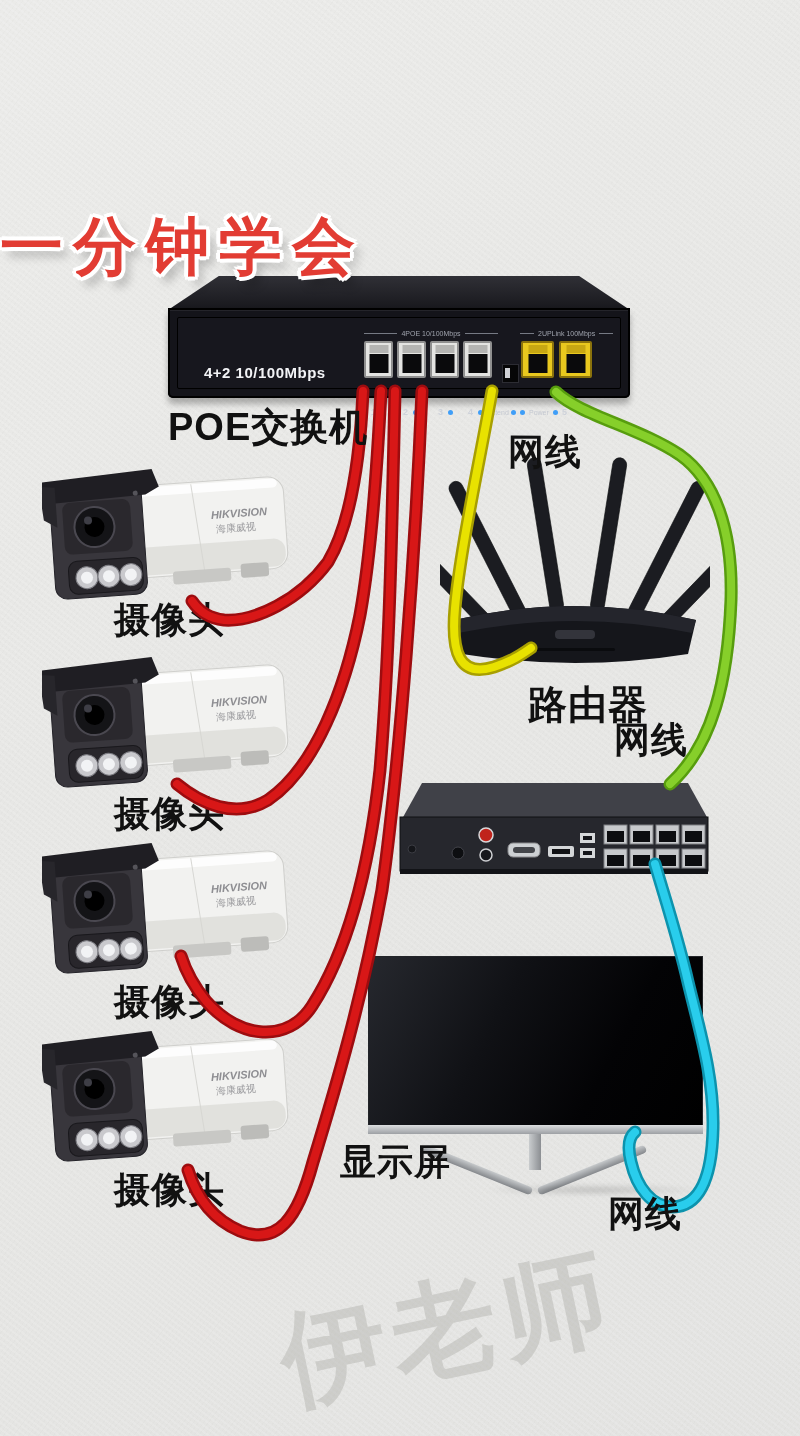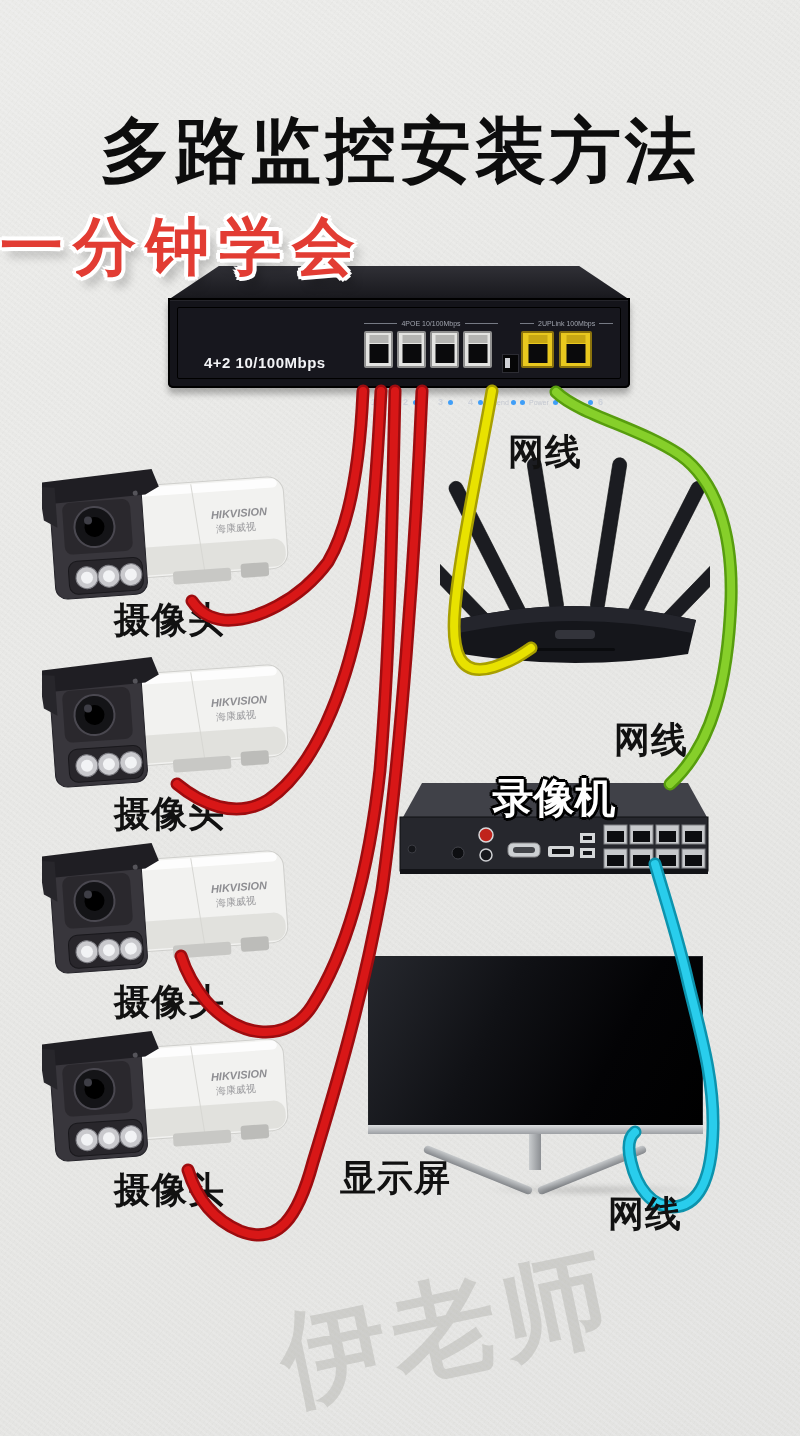--- a/index.html
+++ b/index.html
@@ -17,21 +17,21 @@
     font-size:63px;font-weight:900;letter-spacing:10px;color:#e23c33;z-index:7;
     text-shadow:4px 0 0 #fff,-4px 0 0 #fff,0 4px 0 #fff,0 -4px 0 #fff,
       3px 3px 0 #fff,-3px -3px 0 #fff,3px -3px 0 #fff,-3px 3px 0 #fff,7px 9px 10px rgba(0,0,0,.25);}
   .watermark{position:absolute;top:1258px;left:232px;width:430px;text-align:center;
     font-size:106px;font-weight:700;letter-spacing:6px;color:#aeaea9;opacity:.42;
     transform:rotate(-12deg);z-index:1;}
   .lbl{position:absolute;font-weight:900;color:#111;z-index:6;letter-spacing:1px;}
   svg text{font-family:"Liberation Sans",sans-serif;}
 
   
-  .switch{position:absolute;left:168px;top:266px;width:554px;height:130px;z-index:3;}
+  .switch{position:absolute;left:168px;top:276px;width:554px;height:130px;z-index:3;}
   .switch-top{position:absolute;left:0;top:0;width:462px;height:34px;
     background:linear-gradient(#303036,#17171c);
     clip-path:polygon(11% 0,89% 0,100% 100%,0 100%);}
   .switch-front{position:absolute;left:0;top:32px;width:462px;height:90px;
     background:#14141a;border-radius:0 0 5px 5px;
     box-shadow:inset 0 0 0 2px #000,inset 0 3px 0 rgba(255,255,255,.07),0 6px 6px rgba(0,0,0,.28);}
   .switch-inner{position:absolute;left:9px;top:9px;right:9px;bottom:9px;
     background:#17171e;border:1px solid #000;border-radius:2px;}
   .switch-model{position:absolute;left:36px;top:56px;color:#f2f3f6;font-size:15px;font-weight:700;letter-spacing:.5px;}
   .group-label{position:absolute;display:flex;align-items:center;gap:4px;color:#9fa3ad;font-size:7px;white-space:nowrap;}
@@ -75,21 +75,20 @@
   .cables{position:absolute;left:0;top:0;z-index:5;pointer-events:none;}
 </style>
 </head>
 <body>
 
 <div class="canvas">
   <div class="texture"></div>
 
   <div class="watermark">伊老师</div>
 
-  <h1 class="title">多路监控安装方法</h1>
   <div class="subtitle">一分钟学会</div>
 
   <svg class="cables" width="800" height="1436" viewBox="0 0 800 1436">
     <g fill="none" stroke-linecap="round">
       <path d="M363,391 C360,460 350,525 328,562 C300,600 255,622 224,620 C207,618 198,610 192,601" stroke="#9d0c0f" stroke-width="13"></path>
       <path d="M363,391 C360,460 350,525 328,562 C300,600 255,622 224,620 C207,618 198,610 192,601" stroke="#d81717" stroke-width="8"></path>
       <path d="M381,391 C376,490 370,560 360,615 C345,690 315,768 268,800 C235,820 200,803 177,784" stroke="#9d0c0f" stroke-width="13"></path>
       <path d="M381,391 C376,490 370,560 360,615 C345,690 315,768 268,800 C235,820 200,803 177,784" stroke="#d81717" stroke-width="8"></path>
       <path d="M395,391 C392,520 390,650 380,770 C368,880 345,955 312,1006 C288,1043 240,1040 206,1001 C196,989 186,972 181,956" stroke="#9d0c0f" stroke-width="13"></path>
       <path d="M395,391 C392,520 390,650 380,770 C368,880 345,955 312,1006 C288,1043 240,1040 206,1001 C196,989 186,972 181,956" stroke="#d81717" stroke-width="8"></path>
@@ -171,20 +170,21 @@
       <i class="dot" style="left:343px;"></i>
       <i class="dot" style="left:352px;"></i>
       <span class="tiny" style="left:361px;top:2px;">Power</span>
       <i class="dot" style="left:385px;"></i>
       <span style="left:394px;">5</span>
       <i class="dot" style="left:420px;"></i>
       <span style="left:430px;">6</span>
     </div>
   </div>
 
+  <div class="lbl" style="left:168px;top:402px;font-size:38px;">POE交换机</div>
   <div class="lbl" style="left:508px;top:428px;font-size:36px;">网线</div>
 
   <div class="camera" style="top:462px;">
     <svg width="252" height="142" viewBox="0 0 252 142">
       <g transform="rotate(-4 125 70)">
         <rect x="62" y="22" width="182" height="92" rx="16" fill="#f2f2f0" stroke="#cfcfcc"></rect>
         <rect x="66" y="84" width="176" height="28" rx="12" fill="#dbdbd7" opacity="0.75"></rect>
         <rect x="72" y="24" width="166" height="9" rx="4.5" fill="#ffffff" opacity="0.85"></rect>
         <line x1="152" y1="24" x2="160" y2="112" stroke="#d6d6d2"></line>
         <rect x="128" y="110" width="58" height="13" rx="3" fill="#c8c8c5"></rect>
@@ -333,20 +333,21 @@
         <g transform="translate(226,170) rotate(44)">
             <rect x="-7" y="-122" width="14" height="126" rx="7"></rect>
           </g>
       </g>
       <path d="M14,168 Q135,140 256,168 L248,202 Q135,220 22,202 Z" fill="#15161b"></path>
       <path d="M14,168 Q135,140 256,168 L252,181 Q135,157 18,181 Z" fill="#24252c"></path>
       <rect x="115" y="178" width="40" height="9" rx="4" fill="#33343b"></rect>
       <rect x="95" y="196" width="80" height="3" rx="1.5" fill="#0a0b0e"></rect>
     </svg>
   </div>
+  <div class="lbl" style="left:528px;top:678px;font-size:39px;">路由器</div>
   <div class="lbl" style="left:614px;top:716px;font-size:36px;">网线</div>
 
   <div class="nvr">
     <svg width="316" height="100" viewBox="0 0 316 100">
       <polygon points="26,4 292,4 312,40 6,40" fill="#404148"></polygon>
       <rect x="4" y="38" width="308" height="54" fill="#26272d" stroke="#0f1013"></rect>
       <rect x="4" y="90" width="308" height="5" fill="#121317"></rect>
       <circle cx="16" cy="70" r="4" fill="#15161a" stroke="#3a3b42"></circle>
       <circle cx="299" cy="54" r="5" fill="#15161a" stroke="#3a3b42"></circle>
       <circle cx="62" cy="74" r="6" fill="#0d0e11" stroke="#42434a"></circle>
@@ -372,26 +373,25 @@
         <rect x="208" y="70" width="23" height="19" fill="#c7c9cc" stroke="#7e8084"></rect>
           <rect x="211" y="76" width="17" height="11" fill="#0c0d10"></rect>
         <rect x="234" y="70" width="23" height="19" fill="#c7c9cc" stroke="#7e8084"></rect>
           <rect x="237" y="76" width="17" height="11" fill="#0c0d10"></rect>
         <rect x="260" y="70" width="23" height="19" fill="#c7c9cc" stroke="#7e8084"></rect>
           <rect x="263" y="76" width="17" height="11" fill="#0c0d10"></rect>
         <rect x="286" y="70" width="23" height="19" fill="#c7c9cc" stroke="#7e8084"></rect>
           <rect x="289" y="76" width="17" height="11" fill="#0c0d10"></rect>
       </g>
     </svg>
-    <div class="nvr-label">录像机</div>
   </div>
 
   <div class="monitor">
     <div class="mon-screen"></div>
     <div class="mon-strip"></div>
     <div class="mon-neck"></div>
     <div class="mon-leg l"></div>
     <div class="mon-leg r"></div>
     <div class="mon-shadow"></div>
   </div>
-  <div class="lbl" style="left:340px;top:1138px;font-size:36px;margin-top:16px;">显示屏</div>
+  <div class="lbl" style="left:340px;top:1138px;font-size:36px;">显示屏</div>
   <div class="lbl" style="left:608px;top:1190px;font-size:36px;">网线</div>
 </div>
 
 </body></html>

